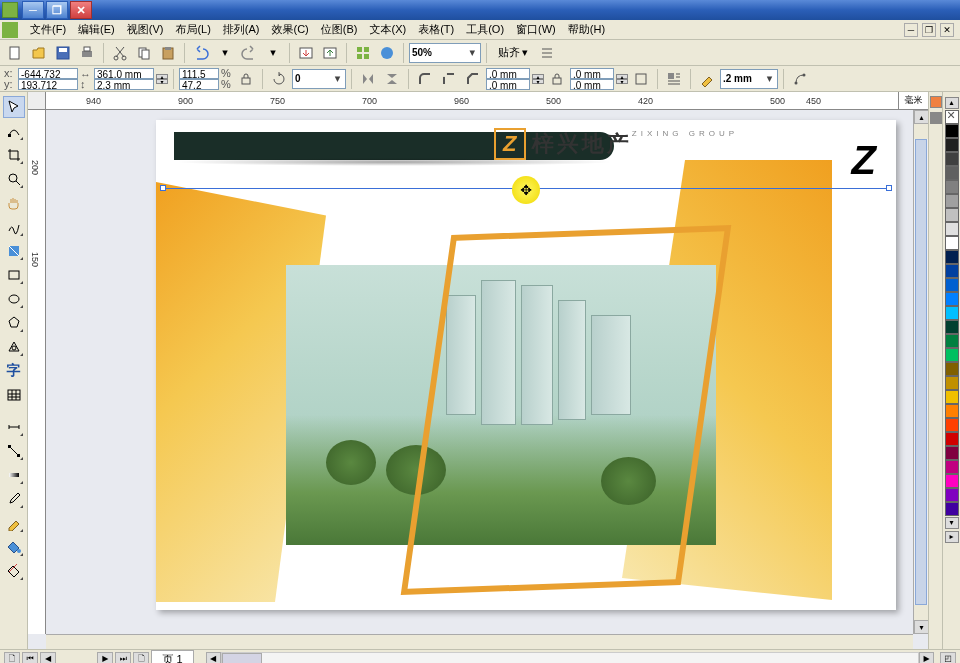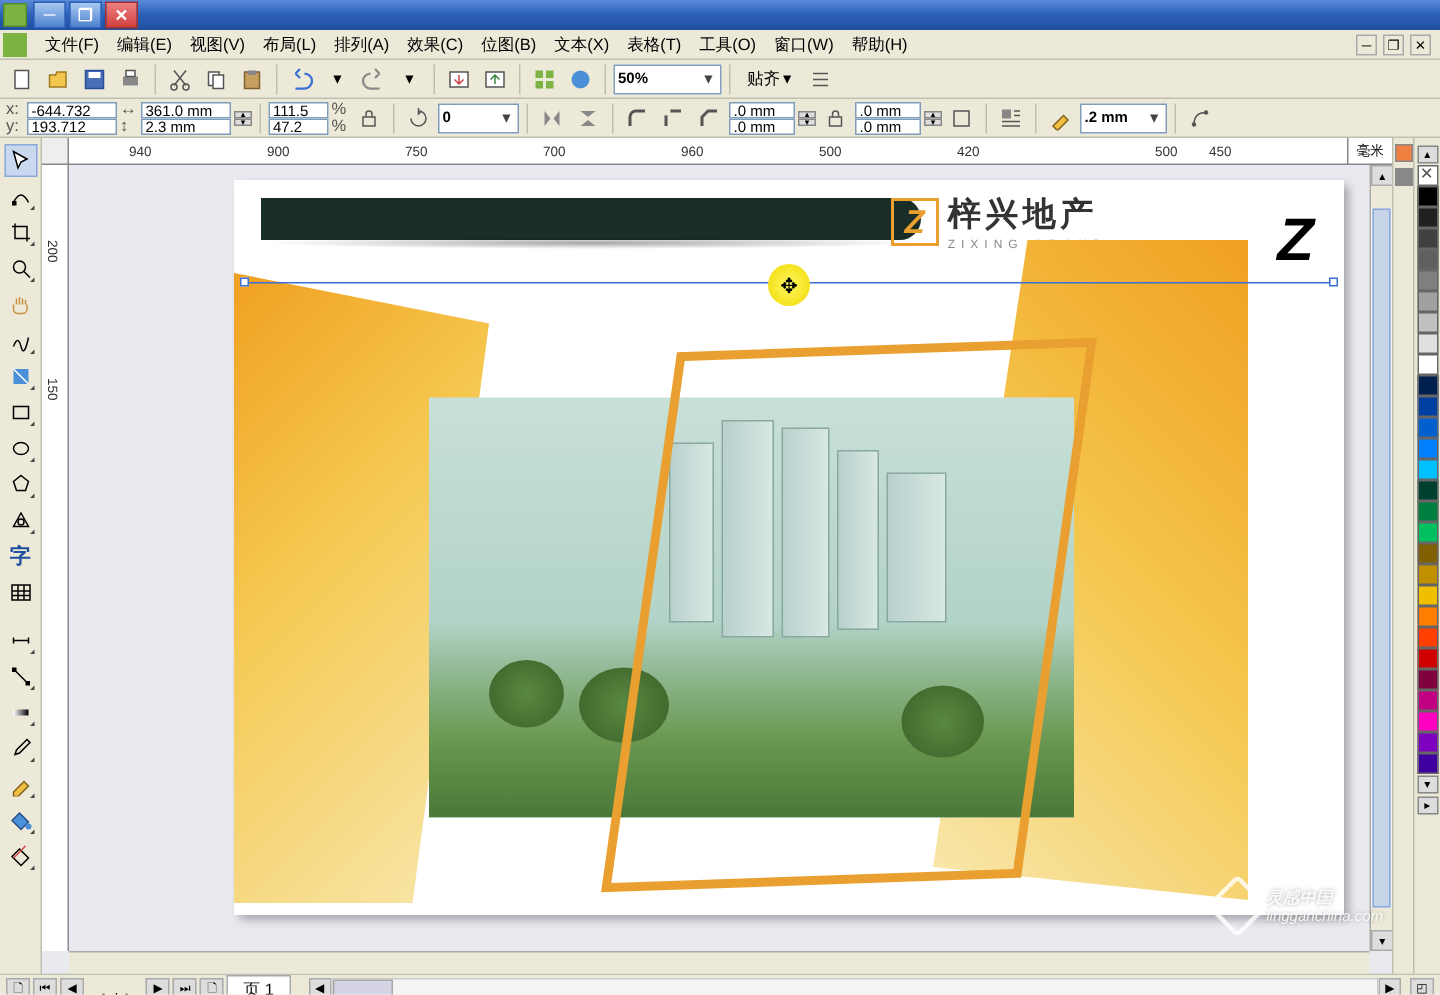--- a/index.html
+++ b/index.html
@@ -54,21 +54,21 @@
 .ruler-unit { position: absolute; top: 0; right: 0; height: 18px; width: 30px; background: #fff; border-bottom: 1px solid #888; border-left: 1px solid #888; display: flex; align-items: center; justify-content: center; font-size: 9px; }
 
 .viewport { position: absolute; top: 18px; left: 18px; right: 15px; bottom: 15px; background: #e8eaf0; overflow: hidden; }
 .page { position: absolute; top: 10px; left: 110px; width: 740px; height: 490px; background: #fff; box-shadow: 3px 3px 6px rgba(0,0,0,0.3); }
 
 
 .header-bar { position: absolute; top: 12px; left: 18px; width: 440px; height: 28px; background: #1a2e28; border-radius: 0 14px 14px 0; }
 .header-shadow { position: absolute; top: 38px; left: 18px; width: 440px; height: 8px; background: radial-gradient(ellipse, rgba(0,0,0,0.35), transparent 70%); }
 .logo-box { position: absolute; top: 8px; right: 158px; display: flex; align-items: center; gap: 6px; }
 .logo-z { width: 32px; height: 32px; border: 2px solid #e9a030; display: flex; align-items: center; justify-content: center; font-weight: bold; font-size: 22px; color: #e9a030; font-style: italic; }
-.logo-txt { display: flex; flex-direction: column; }
+.logo-txt { display: flex; flex-direction: row; }
 .logo-cn { font-size: 22px; font-weight: bold; color: #333; letter-spacing: 3px; }
 .logo-en { font-size: 8px; color: #888; letter-spacing: 4px; }
 .big-z { position: absolute; top: 18px; right: 20px; font-size: 40px; font-weight: 900; font-style: italic; color: #000; font-family: Impact, sans-serif; }
 
 .shape-left { position: absolute; top: 62px; left: 0; width: 170px; height: 420px; background: linear-gradient(135deg, #f0a020, #f5c850 40%, #f8e8b0); clip-path: polygon(0 0, 100% 8%, 70% 100%, 0 100%); }
 .shape-right { position: absolute; top: 40px; right: 64px; width: 210px; height: 440px; background: linear-gradient(225deg, #f0a020, #f5c850 50%, #f8e8b0); clip-path: polygon(30% 0, 100% 0, 100% 100%, 0 95%); }
 .frame-q { position: absolute; top: 110px; left: 270px; width: 280px; height: 360px; border: 6px solid #e9a030; transform: skew(-8deg, -2deg); background: transparent; }
 .render { position: absolute; top: 145px; left: 130px; width: 430px; height: 280px; background: linear-gradient(to bottom, #c8e0d8, #9fc8b8); overflow: hidden; }
 .building { position: absolute; background: linear-gradient(to right, #b8d0cc, #d8e8e4); border: 1px solid #8aa8a0; }
 .b1 { top: 30px; left: 160px; width: 30px; height: 120px; }
@@ -625,27 +625,20 @@
     <div class="sw" style="background:#d00000"></div>
     <div class="sw" style="background:#800040"></div>
     <div class="sw" style="background:#c00080"></div>
     <div class="sw" style="background:#ff00c0"></div>
     <div class="sw" style="background:#8000c0"></div>
     <div class="sw" style="background:#4000a0"></div>
     <div class="pal-btn">▾</div>
     <div class="pal-btn">▸</div>
   </div>
 
-  <div class="watermark">
-    <div class="ico"></div>
-    <div>
-      <div>灵感中国</div>
-      <div class="sub">lingganchina.com</div>
-    </div>
-  </div>
 </div>
 
 <div class="page-tabs">
   <div class="pt-btn">🗋</div>
   <div class="pt-btn">⏮</div>
   <div class="pt-btn">◀</div>
   <div class="page-num">1 / 1</div>
   <div class="pt-btn">▶</div>
   <div class="pt-btn">⏭</div>
   <div class="pt-btn">🗋</div>

